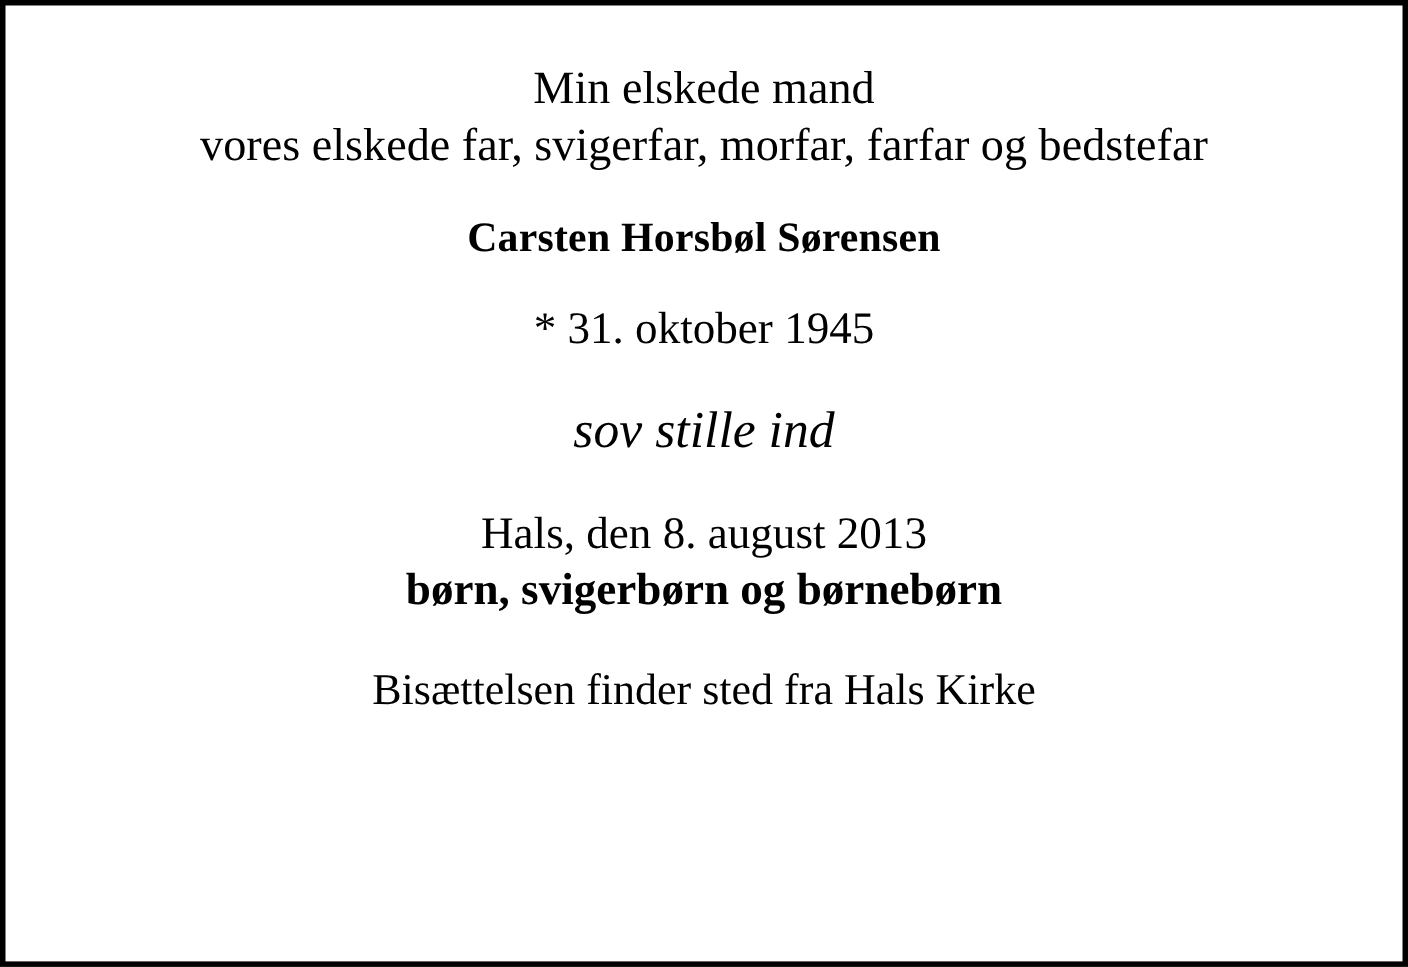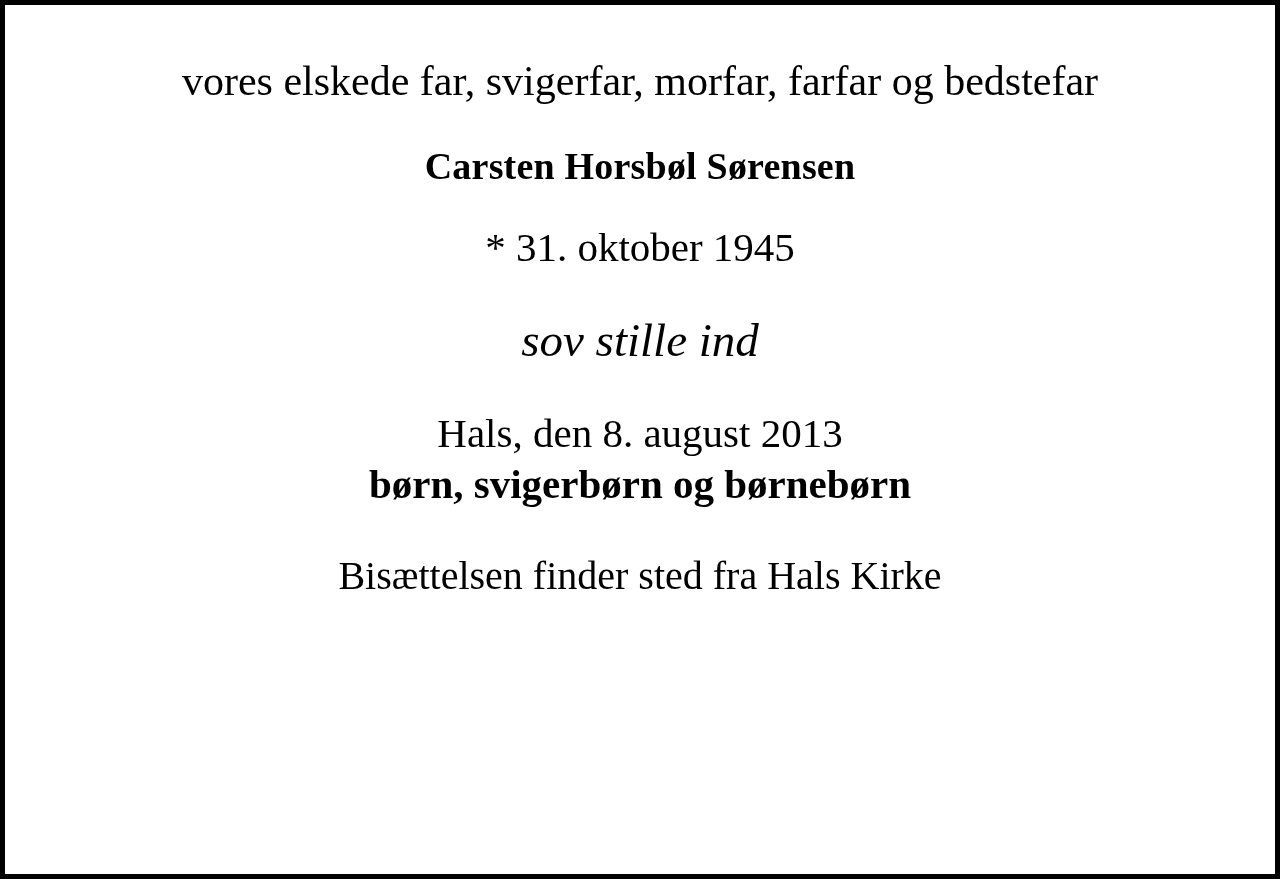--- a/index.html
+++ b/index.html
@@ -29,21 +29,21 @@
     text-align: center;
     line-height: 1.16;
     white-space: nowrap;
   }
   .intro1 {
     font-size: 42px;
     margin-top: 12px;
   }
   .intro2 {
     font-size: 42px;
-    margin-top: 12px;
+    margin-top: 2px;
   }
   .name {
     font-size: 38px;
     font-weight: bold;
     margin-top: 38px;
     letter-spacing: 0.2px;
   }
   .born {
     font-size: 41px;
     margin-top: 36px;
@@ -73,20 +73,21 @@
   }
   .funeral2 {
     font-size: 40px;
     margin-top: 2px;
   }
 </style>
 </head>
 <body>
 
 <div class="notice">
+  <div class="line intro1">Min elskede mand</div>
   <div class="line intro2">vores elskede far, svigerfar, morfar, farfar og bedstefar</div>
   <div class="line name">Carsten Horsbøl Sørensen</div>
   <div class="line born">* 31. oktober 1945</div>
   <div class="line passed">sov stille ind</div>
   <div class="line place">Hals, den 8. august 2013</div>
   <div class="line survivors">børn, svigerbørn og børnebørn</div>
   <div class="line funeral1">Bisættelsen finder sted fra Hals Kirke</div>
 </div>
 
 </body></html>

